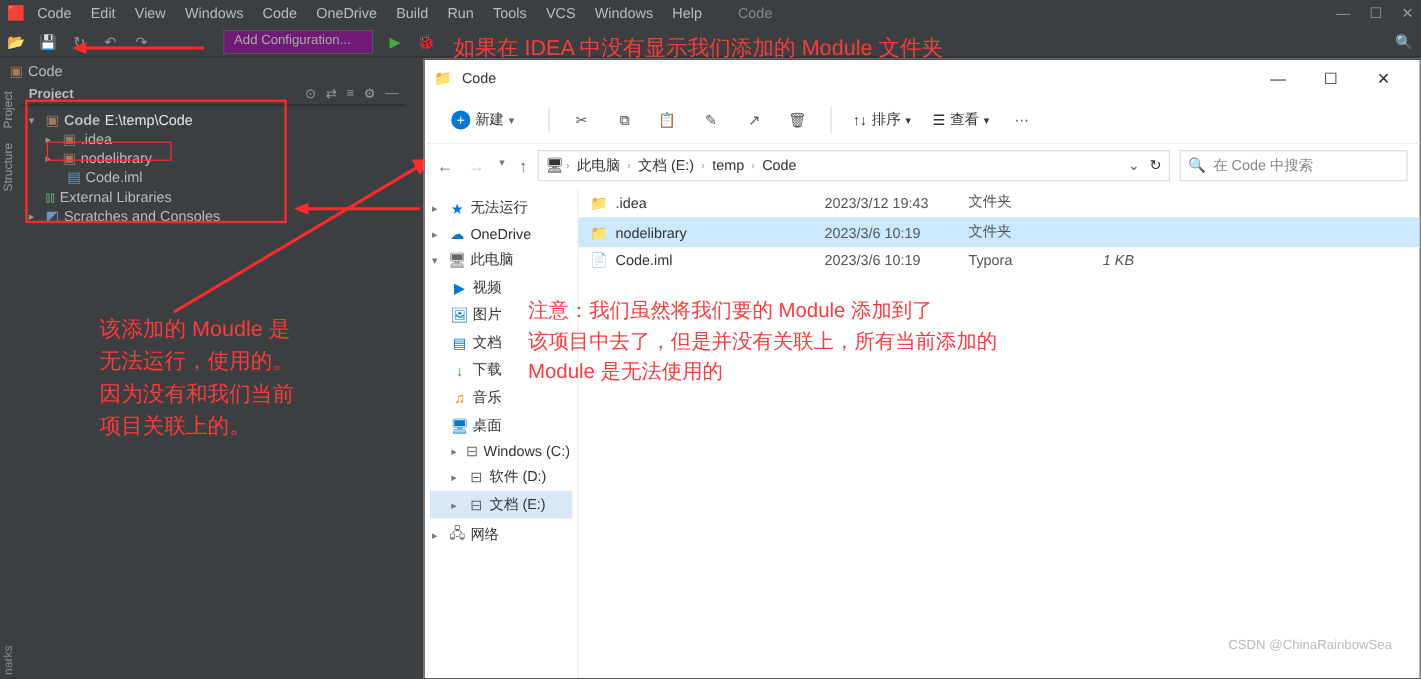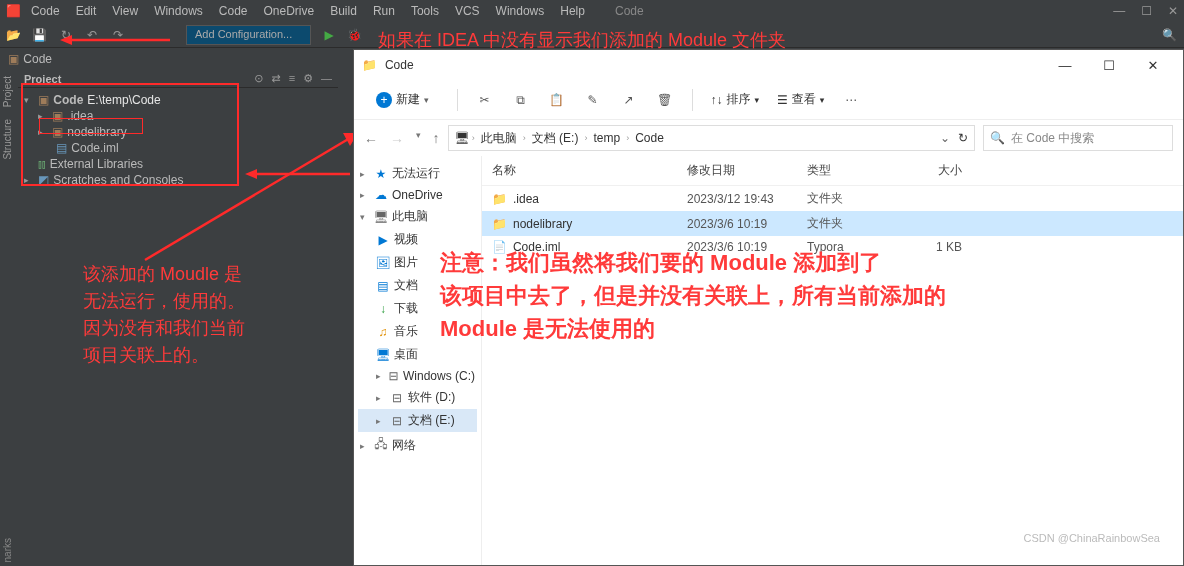--- a/index.html
+++ b/index.html
@@ -7,21 +7,21 @@
     
     
     .ide { position: absolute; inset: 0; background: #3c3f41; }
     .ide-menubar { height: 22px; display: flex; align-items: center; padding: 0 6px; gap: 4px; color: #bbb; background: #3c3f41; }
     .ide-menubar .item { padding: 2px 6px; cursor: pointer; }
     .ide-project { margin-left: 20px; color: #888; }
     .ide-winctrl { position: absolute; right: 6px; top: 4px; display: flex; gap: 16px; color: #999; }
     
     .ide-toolbar { height: 26px; display: flex; align-items: center; padding: 0 6px; gap: 10px; background: #3c3f41; border-bottom: 1px solid #2b2b2b; }
     .ide-toolbar .ico { width: 16px; height: 16px; color: #999; display: flex; align-items: center; justify-content: center; }
-    .ide-toolbar .addconfig { height: 20px; padding: 2px 18px 2px 8px; border: 1px solid #555; background: #0c4a6e; color: #aaa; font-size: 11px; }
+    .ide-toolbar .addconfig { height: 20px; padding: 2px 18px 2px 8px; border: 1px solid #555; background: #701a75; color: #aaa; font-size: 11px; }
     .ide-toolbar .right { margin-left: auto; display: flex; gap: 8px; }
     
     .ide-breadcrumb { height: 22px; display: flex; align-items: center; padding: 0 8px; color: #bbb; background: #3c3f41; gap: 4px; }
     
     .ide-projectpanel { position: absolute; left: 18px; top: 70px; width: 320px; color: #bbb; }
     .ppanel-head { display: flex; align-items: center; padding: 2px 6px; border-bottom: 1px solid #2b2b2b; font-size: 11px; }
     .ppanel-head .title { font-weight: bold; }
     .ppanel-head .tools { margin-left: auto; display: flex; gap: 8px; color: #999; }
     .ptree { padding: 4px 6px; font-size: 12px; }
     .ptree .row { display: flex; align-items: center; gap: 4px; padding: 1px 0; }
@@ -31,21 +31,21 @@
     .ptree .fldr { color: #9e7c5a; }
     .ptree .muted { color: #e5e5e5; }
     .ptree .lib { color: #6aab73; }
     
     .redbox { position: absolute; left: 21px; top: 83px; width: 218px; height: 103px; border: 2px solid #ff2a2a; pointer-events: none; }
     .redbox2 { position: absolute; left: 39px; top: 118px; width: 104px; height: 16px; border: 1.5px solid #ff2a2a; pointer-events: none; }
     
     .anno { position: absolute; color: #ff3a3a; font-size: 18px; line-height: 1.5; white-space: pre; pointer-events: none; }
     .anno1 { left: 378px; top: 27px; }
     .anno2 { left: 83px; top: 261px; }
-    .anno3 { left: 440px; top: 246px; font-size: 22px; font-weight: bold; }
+    .anno3 { left: 440px; top: 246px; font-size: 17px; }
     
     svg.arrow { position: absolute; pointer-events: none; }
     
     
     .side-tabs { position: absolute; left: 0; top: 70px; width: 18px; color: #999; font-size: 10px; }
     .side-tabs .vtab { writing-mode: vertical-rl; transform: rotate(180deg); padding: 6px 2px; }
     .bookmark-stub { position: absolute; left: 2px; bottom: 4px; color: #888; font-size: 10px; writing-mode: vertical-rl; transform: rotate(180deg); }
     
     
     .explorer { position: absolute; left: 353px; top: 49px; width: 831px; height: 517px; background: #fff; border: 1px solid #555; display: flex; flex-direction: column; }
@@ -86,21 +86,21 @@
     .ex-files { flex: 1; position: relative; }
     .ex-cols { display: flex; padding: 6px 10px; color: #444; font-size: 12px; border-bottom: 1px solid #f0f0f0; }
     .c-name { flex: 0 0 195px; }
     .c-date { flex: 0 0 120px; }
     .c-type { flex: 0 0 95px; }
     .c-size { flex: 0 0 60px; text-align: right; }
     .frow { display: flex; padding: 4px 10px; font-size: 12px; color: #333; align-items: center; }
     .frow .fname { flex: 0 0 195px; display: flex; align-items: center; gap: 6px; }
     .frow .fdate { flex: 0 0 120px; color: #555; }
     .frow .ftype { flex: 0 0 95px; color: #555; }
-    .frow .fsize { flex: 0 0 60px; text-align: right; color: #555; }
+    .frow .fsize { flex: 0 0 60px; text-align: center; color: #555; font-style: italic; }
     .frow.sel { background: #cce8ff; }
     .fico-folder { color: #f0b429; }
     
     .ex-status { height: 24px; border-top: 1px solid #eee; display: flex; align-items: center; padding: 0 10px; gap: 14px; color: #555; font-size: 11px; }
     
     .watermark { position: absolute; right: 24px; bottom: 22px; color: #bbb; font-size: 11px; }
   </style>
 </head>
 <body>
 
@@ -343,26 +343,20 @@
           <span>文档 (E:)</span>
         </div>
       <div class="srow">
           <span class="chv">▸</span>
           <span class="si gray">🖧</span>
           <span>网络</span>
         </div>
     </div>
 
     <div class="ex-files">
-      <div class="ex-cols">
-        <div class="c-name">名称</div>
-        <div class="c-date">修改日期</div>
-        <div class="c-type">类型</div>
-        <div class="c-size">大小</div>
-      </div>
       <div class="frow">
         <div class="fname">
             <span class="fico-folder">📁</span>
             <span>.idea</span>
           </div>
         <div class="fdate">2023/3/12 19:43</div>
         <div class="ftype">文件夹</div>
         <div class="fsize"></div>
       </div>
       <div class="frow sel">

